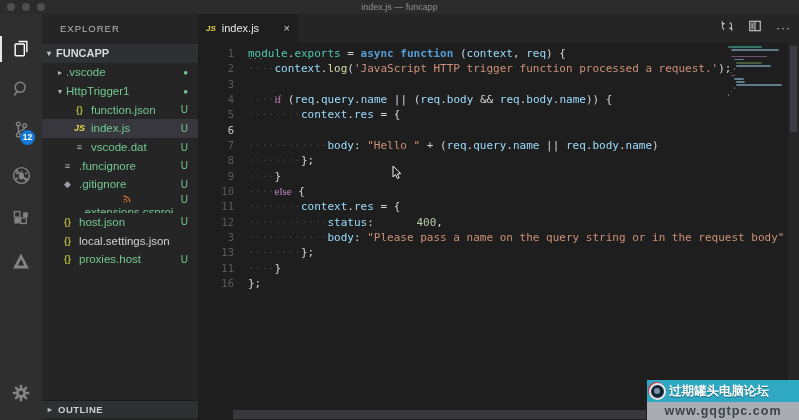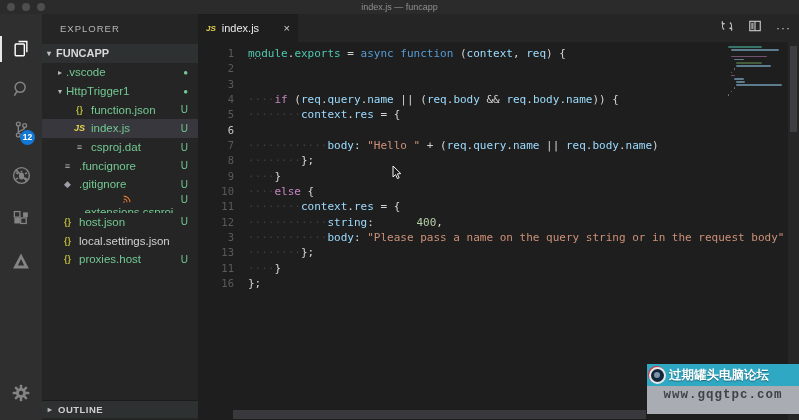--- a/index.html
+++ b/index.html
@@ -54,34 +54,34 @@
   .tab-actions{position:absolute;right:8px;top:0;height:28px;display:flex;align-items:center;gap:14px;color:#c5c5c5;}
   .tab-actions .more{font-size:12px;letter-spacing:1px;color:#cccccc;}
 
   .code-area{position:absolute;left:0;top:28px;width:601px;height:378px;overflow:hidden;
              font-family:"DejaVu Sans Mono","Liberation Mono",monospace;font-size:11px;}
   .code-scroll{position:absolute;left:0;top:4px;width:601px;}
   .code-line{height:15.35px;line-height:15.35px;display:flex;white-space:pre;}
   .gutter-num{width:36px;flex:none;text-align:right;color:#5a5a5a;padding-right:14px;font-size:10.5px;}
   .gutter-num.active{color:#c6c6c6;}
   .code-text{white-space:pre;}
-  .tok-kw{color:#569cd6;} .tok-ctrl{color:#c586c0;} .tok-type{color:#4ec9b0;}
+  .tok-kw{color:#569cd6;font-weight:bold;} .tok-ctrl{color:#c586c0;font-family:Liberation Serif, serif;} .tok-type{color:#4ec9b0;}
   .tok-var{color:#9cdcfe;} .tok-fn{color:#dcdcaa;} .tok-str{color:#ce9178;}
   .tok-num{color:#b5cea8;margin-left:36px;} .tok-cmt{color:#6a9955;} .tok-pun{color:#d4d4d4;}
   .tok-ws{color:#3f3f3f;}
   .hint-dots{position:absolute;left:50px;top:13px;color:#a6a6a6;font-size:7px;letter-spacing:1px;}
 
   .minimap{position:absolute;right:13px;top:4px;width:58px;}
   .mm-line{height:1.7px;margin-bottom:1.5px;border-radius:1px;}
   .scrollbar-v{position:absolute;right:0;top:0;width:11px;height:378px;background:#262626;}
   .scrollbar-v .thumb{position:absolute;left:2px;top:4px;width:7px;height:86px;background:#3e3e42;}
   .scrollbar-h{position:absolute;left:35px;bottom:1px;width:413px;height:9px;background:#39393d;}
 
   
-  .watermark{right:0;bottom:16px;width:152px;height:40px;font-family:Liberation Mono, monospace;}
+  .watermark{right:0;bottom:0;width:152px;height:40px;}
   .wm-top{height:22px;background:#2fa8c3;display:flex;align-items:center;}
   .wm-logo{width:17px;height:17px;border-radius:50%;background:#13263a;border:2px solid #e8e8e8;
            box-sizing:border-box;margin:0 3px 0 2px;position:relative;flex:none;box-shadow:-1px -1px 0 #c63c4a;}
   .wm-logo::after{content:"";position:absolute;left:3px;top:3px;width:6px;height:6px;border-radius:50%;background:#7d94a8;}
   .wm-text{color:#ffffff;font-size:12.5px;font-weight:bold;white-space:nowrap;text-shadow:0 1px 1px rgba(0,0,0,.4);}
   .wm-bottom{height:28px;background:#a9adb3;color:#3f4347;font-size:12.5px;font-weight:bold;
              text-align:center;line-height:18px;letter-spacing:1px;}
 
   
   .cursor{left:392px;top:166px;width:12px;height:14px;}
@@ -181,21 +181,21 @@
         <span class="exp-label">function.json</span>
         <span class="exp-badge">U</span>
       </div>
       <div class="exp-row selected" style="padding-left: 30px;">
         <span class="ficon ic-js">JS</span>
         <span class="exp-label">index.js</span>
         <span class="exp-badge">U</span>
       </div>
       <div class="exp-row" style="padding-left: 30px;">
         <span class="ficon ic-lines">≡</span>
-        <span class="exp-label">csproj.dat</span>
+        <span class="exp-label">vscode.dat</span>
         <span class="exp-badge">U</span>
       </div>
       <div class="exp-row" style="padding-left: 18px;">
         <span class="ficon ic-lines">≡</span>
         <span class="exp-label">.funcignore</span>
         <span class="exp-badge">U</span>
       </div>
       <div class="exp-row" style="padding-left: 18px;">
         <span class="ficon ic-diamond">◆</span>
         <span class="exp-label">.gitignore</span>
@@ -255,31 +255,31 @@
             <rect x="5.5" y="6.5" width="4" height="11" fill="currentColor" stroke="none" opacity="0.7"></rect>
         </svg>
       </span>
       <span class="more">···</span>
     </div>
   </div>
 
   <div class="code-area">
     <div class="code-scroll">
         <div class="code-line"><span class="gutter-num">1</span><span class="code-text"><span class="tok-type">module</span><span class="tok-pun">.</span><span class="tok-type">exports</span><span class="tok-pun"> = </span><span class="tok-kw">async</span><span class="tok-pun"> </span><span class="tok-kw">function</span><span class="tok-pun"> (</span><span class="tok-var">context</span><span class="tok-pun">, </span><span class="tok-var">req</span><span class="tok-pun">) {</span></span></div>
-        <div class="code-line"><span class="gutter-num">2</span></div>
+        <div class="code-line"><span class="gutter-num">2</span><span class="code-text"><span class="tok-ws">····</span><span class="tok-var">context</span><span class="tok-pun">.</span><span class="tok-fn">log</span><span class="tok-pun">(</span><span class="tok-str">'JavaScript HTTP trigger function processed a request.'</span><span class="tok-pun">);</span></span></div>
         <div class="code-line"><span class="gutter-num">3</span><span class="code-text"></span></div>
         <div class="code-line"><span class="gutter-num">4</span><span class="code-text"><span class="tok-ws">····</span><span class="tok-ctrl">if</span><span class="tok-pun"> (</span><span class="tok-var">req</span><span class="tok-pun">.</span><span class="tok-var">query</span><span class="tok-pun">.</span><span class="tok-var">name</span><span class="tok-pun"> || (</span><span class="tok-var">req</span><span class="tok-pun">.</span><span class="tok-var">body</span><span class="tok-pun"> &amp;&amp; </span><span class="tok-var">req</span><span class="tok-pun">.</span><span class="tok-var">body</span><span class="tok-pun">.</span><span class="tok-var">name</span><span class="tok-pun">)) {</span></span></div>
         <div class="code-line"><span class="gutter-num">5</span><span class="code-text"><span class="tok-ws">········</span><span class="tok-var">context</span><span class="tok-pun">.</span><span class="tok-var">res</span><span class="tok-pun"> = {</span></span></div>
         <div class="code-line"><span class="gutter-num active">6</span></div>
         <div class="code-line"><span class="gutter-num">7</span><span class="code-text"><span class="tok-ws">············</span><span class="tok-var">body</span><span class="tok-pun">: </span><span class="tok-str">"Hello "</span><span class="tok-pun"> + (</span><span class="tok-var">req</span><span class="tok-pun">.</span><span class="tok-var">query</span><span class="tok-pun">.</span><span class="tok-var">name</span><span class="tok-pun"> || </span><span class="tok-var">req</span><span class="tok-pun">.</span><span class="tok-var">body</span><span class="tok-pun">.</span><span class="tok-var">name</span><span class="tok-pun">)</span></span></div>
         <div class="code-line"><span class="gutter-num">8</span><span class="code-text"><span class="tok-ws">········</span><span class="tok-pun">};</span></span></div>
         <div class="code-line"><span class="gutter-num">9</span><span class="code-text"><span class="tok-ws">····</span><span class="tok-pun">}</span></span></div>
         <div class="code-line"><span class="gutter-num">10</span><span class="code-text"><span class="tok-ws">····</span><span class="tok-ctrl">else</span><span class="tok-pun"> {</span></span></div>
         <div class="code-line"><span class="gutter-num">11</span><span class="code-text"><span class="tok-ws">········</span><span class="tok-var">context</span><span class="tok-pun">.</span><span class="tok-var">res</span><span class="tok-pun"> = {</span></span></div>
-        <div class="code-line"><span class="gutter-num">12</span><span class="code-text"><span class="tok-ws">············</span><span class="tok-var">string</span><span class="tok-pun">: </span><span class="tok-num">400</span><span class="tok-pun">,</span></span></div>
+        <div class="code-line"><span class="gutter-num">12</span><span class="code-text"><span class="tok-ws">············</span><span class="tok-var">status</span><span class="tok-pun">: </span><span class="tok-num">400</span><span class="tok-pun">,</span></span></div>
         <div class="code-line"><span class="gutter-num">3</span><span class="code-text"><span class="tok-ws">············</span><span class="tok-var">body</span><span class="tok-pun">: </span><span class="tok-str">"Please pass a name on the query string or in the request body"</span></span></div>
         <div class="code-line"><span class="gutter-num">13</span><span class="code-text"><span class="tok-ws">········</span><span class="tok-pun">};</span></span></div>
         <div class="code-line"><span class="gutter-num">11</span><span class="code-text"><span class="tok-ws">····</span><span class="tok-pun">}</span></span></div>
         <div class="code-line"><span class="gutter-num">16</span><span class="code-text"><span class="tok-pun">};</span></span></div>
       </div>
     <div class="hint-dots">···</div>
     <div class="minimap">
         <div class="mm-line" style="margin-left: 0px; width: 33.6px; background: rgb(78, 201, 176); opacity: 0.5;"></div>
         <div class="mm-line" style="margin-left: 2.8px; width: 48.3px; background: rgb(156, 220, 254); opacity: 0.5;"></div>
         <div class="mm-line"></div>

